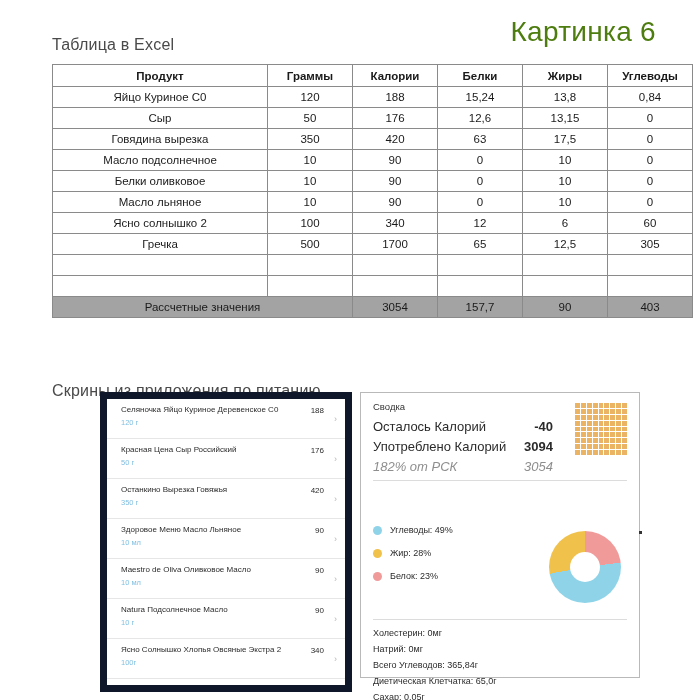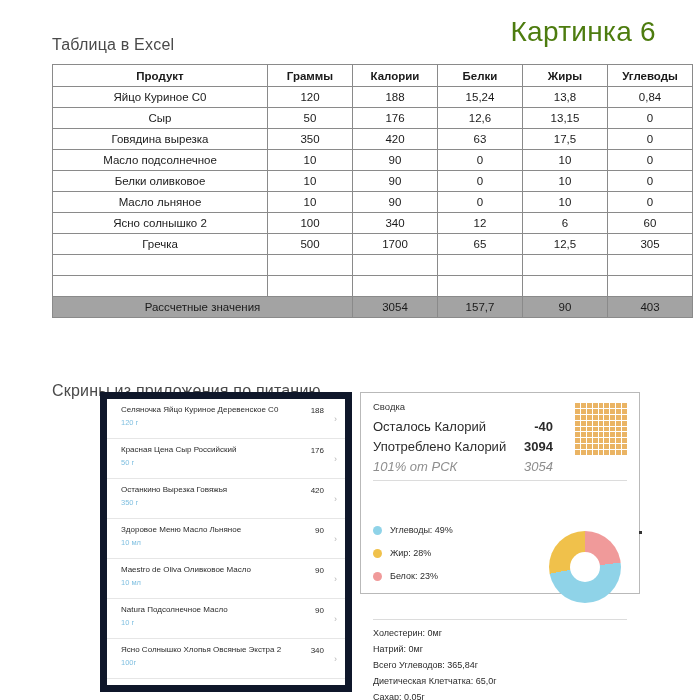--- a/index.html
+++ b/index.html
@@ -132,21 +132,21 @@
     align-self: center;
     padding-left: 3px;
   }
 
   
   .summary {
     position: absolute;
     left: 308px;
     top: 0;
     width: 280px;
-    height: 202px;
+    height: 286px;
     border: 1px solid #b9b9b9;
     background: #ffffff;
     box-sizing: border-box;
     padding: 8px 12px;
     font-size: 9px;
     color: #2b2b2b;
   }
   .summary-title {
     font-size: 9.5px;
     color: #333;
@@ -503,21 +503,21 @@
 
     <div class="sum-line">
       <span>Осталось Калорий</span>
       <span class="val">-40</span>
     </div>
     <div class="sum-line">
       <span>Употреблено Калорий</span>
       <span class="val">3094</span>
     </div>
     <div class="sum-line muted">
-      <span>101% от РСК</span>
+      <span>182% от РСК</span>
       <span class="val">3054</span>
     </div>
 
     <div class="divider"></div>
 
     <div class="macros">
       <div class="donut"></div>
       <div class="legend-row">
         <span class="dot" style="background:#8fd3e8"></span>
         <span>Углеводы: 49%</span>

